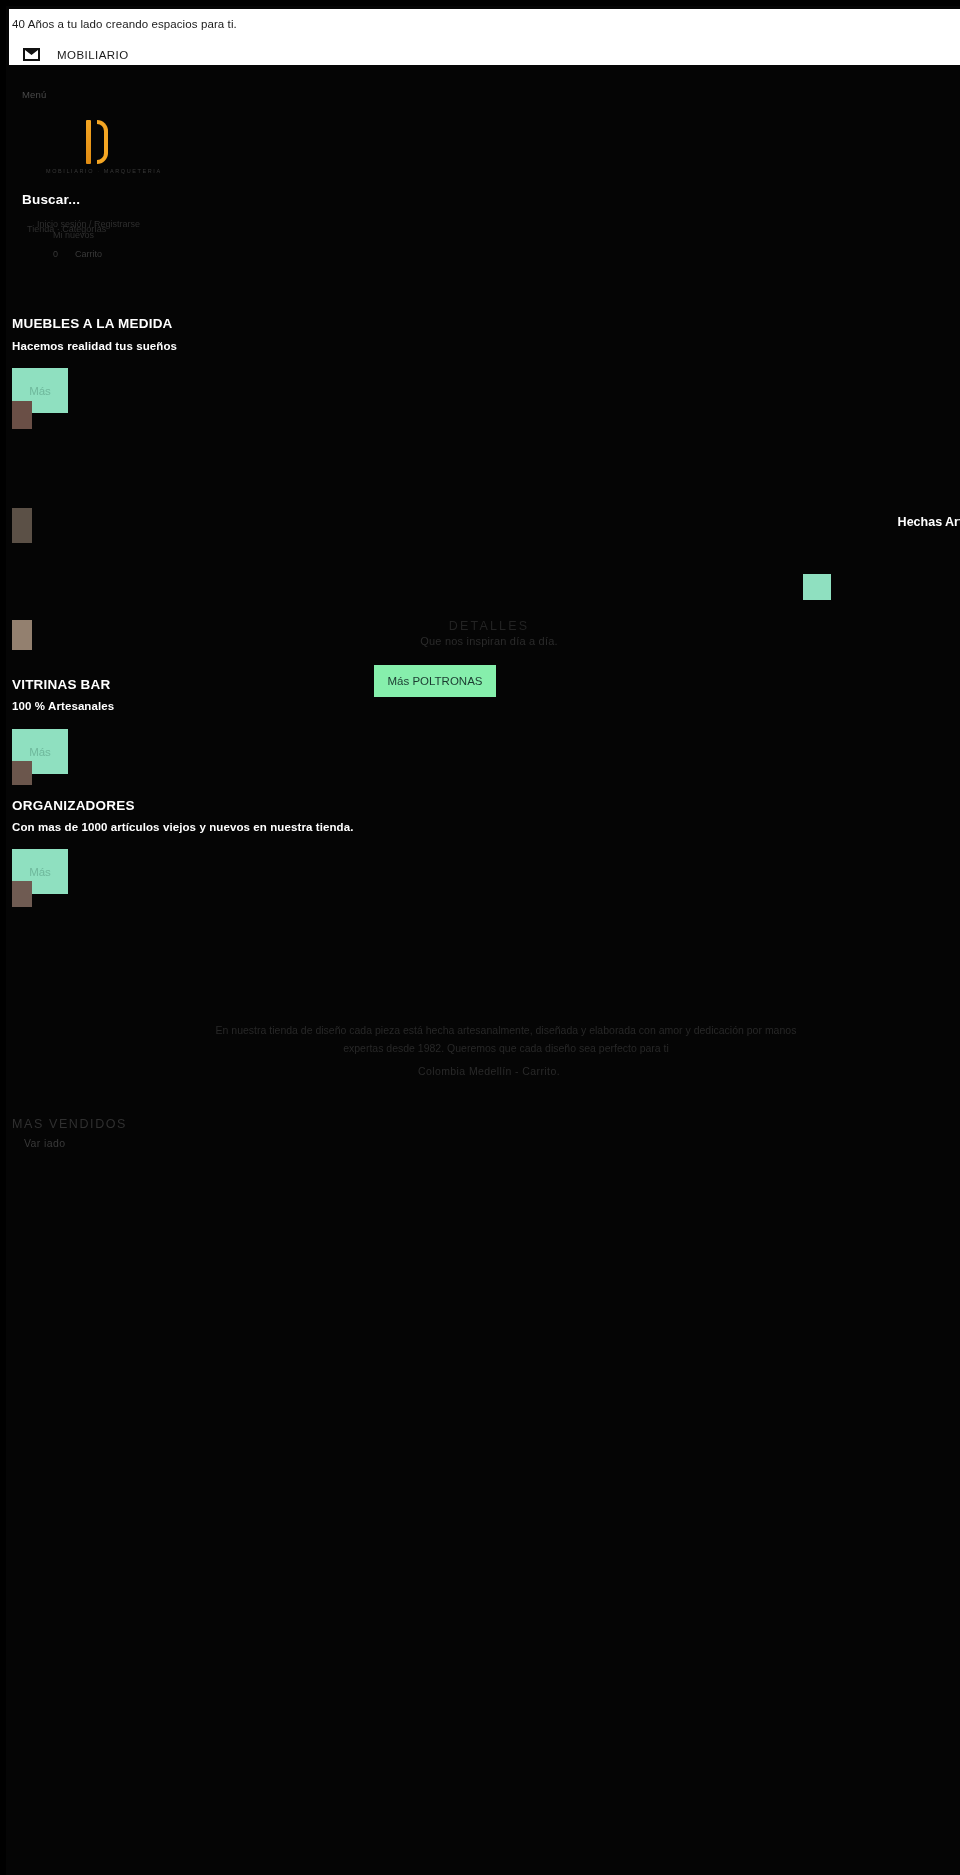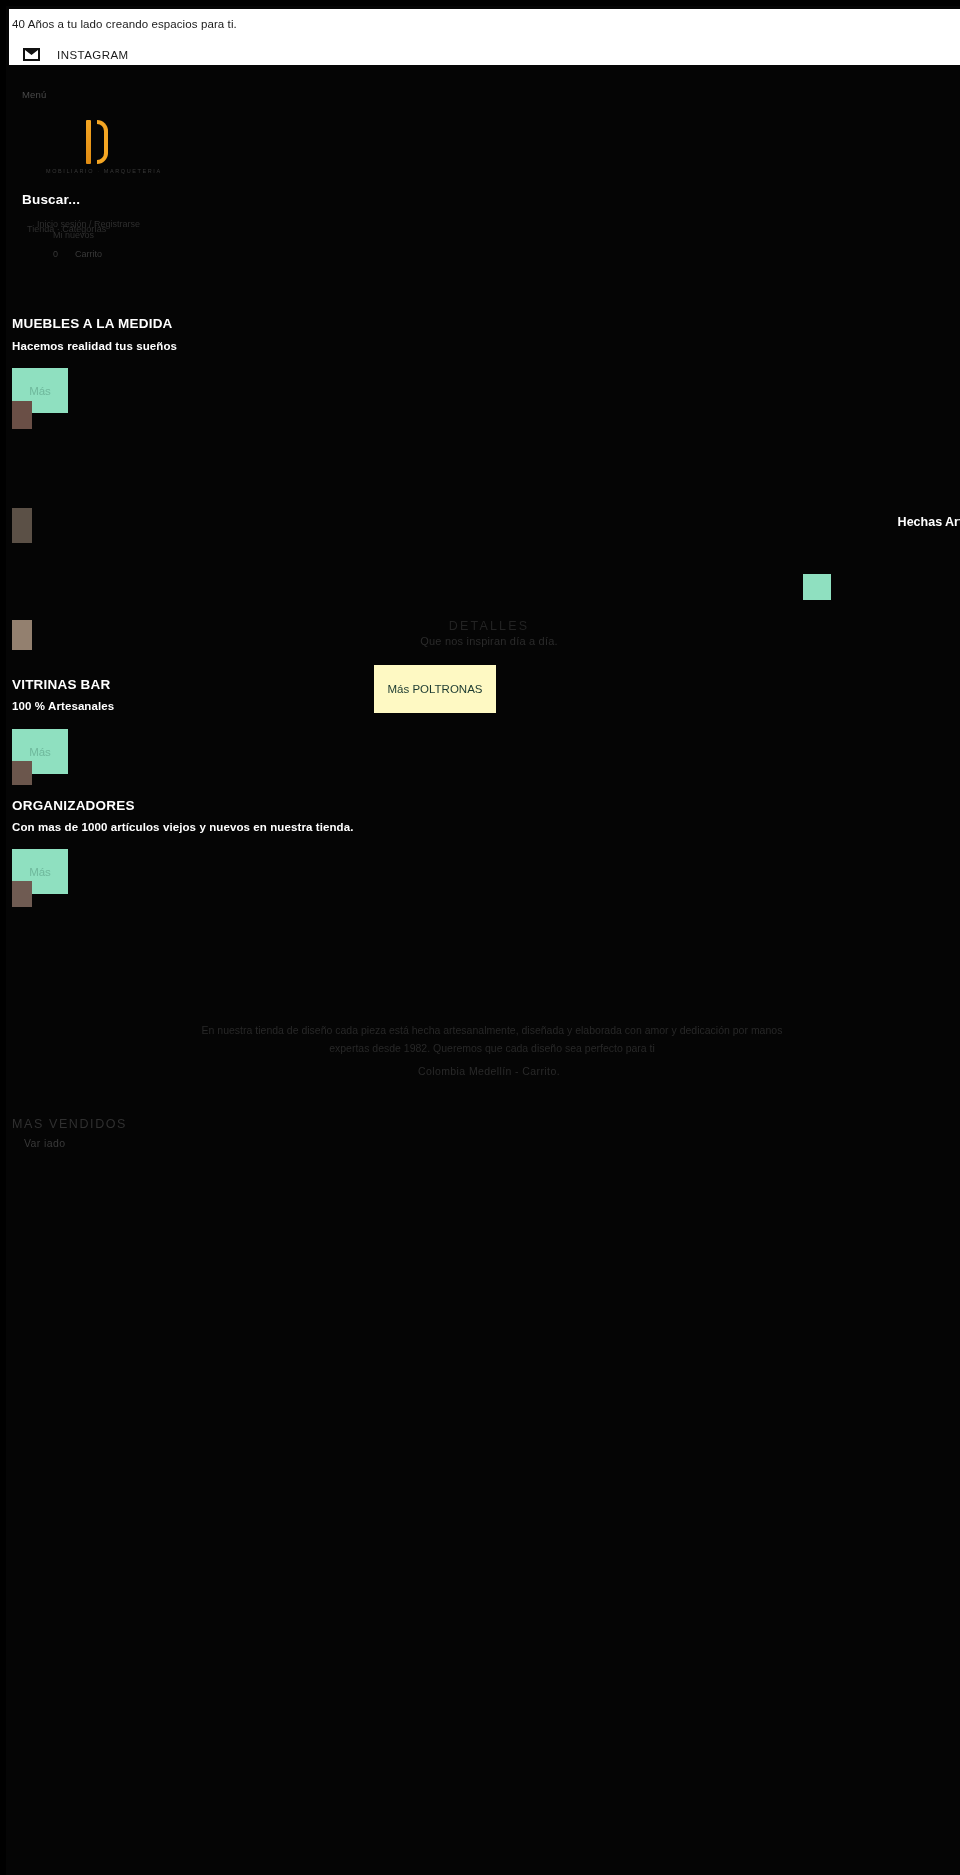--- a/index.html
+++ b/index.html
@@ -100,33 +100,33 @@
   
   .detalles-title{
     position:absolute; left:0; right:0; top:551px; text-align:center;
     font-size:12.5px; color:#232323; letter-spacing:2.2px;
   }
   .detalles-sub{
     position:absolute; left:0; right:0; top:567px; text-align:center;
     font-size:11px; color:#2b2b2b; letter-spacing:.2px;
   }
   .btn-poltronas{
-    position:absolute; left:362px; top:597px; width:122px; height:48px;
-    background:#fef9c3; color:#1b3a30; font-size:11.5px;
+    position:absolute; left:362px; top:597px; width:122px; height:32px;
+    background:#86efac; color:#1b3a30; font-size:11.5px;
     display:flex; align-items:center; justify-content:center; border:none;
     font-family:"Liberation Sans", sans-serif;
   }
 
   
   .brand-title{
     position:absolute; left:0; right:0; top:924px; text-align:center;
     font-size:12.5px; color:#222; letter-spacing:2.4px;
   }
   .brand-p{
-    position:absolute; left:170px; width:620px; top:953px; text-align:center;
+    position:absolute; left:184px; width:620px; top:953px; text-align:center;
     font-size:10.5px; line-height:18px; color:#282828;
   }
   .brand-sign{
     position:absolute; left:0; right:0; top:997px; text-align:center;
     font-size:10.5px; color:#2a2a2a; letter-spacing:.4px;
   }
 
   
   .mv-title{
     position:absolute; left:0; top:1049px; font-size:12.5px; color:#303030;
@@ -137,21 +137,21 @@
     letter-spacing:.4px;
   }
 </style>
 </head>
 <body>
 
 <div class="announce-bar">
   <div class="announce-text">40 Años a tu lado creando espacios para ti.</div>
   <div class="social-row">
     <span class="social-ico"></span>
-    <span class="social-label">INSTAGRAM</span>
+    <span class="social-label">MOBILIARIO</span>
   </div>
 </div>
 
 <div class="dark-canvas">
 
   <div class="menu-label">Menú</div>
 
   <div class="logo-wrap">
     <div class="logo-d">
       <span class="logo-bar"></span>

